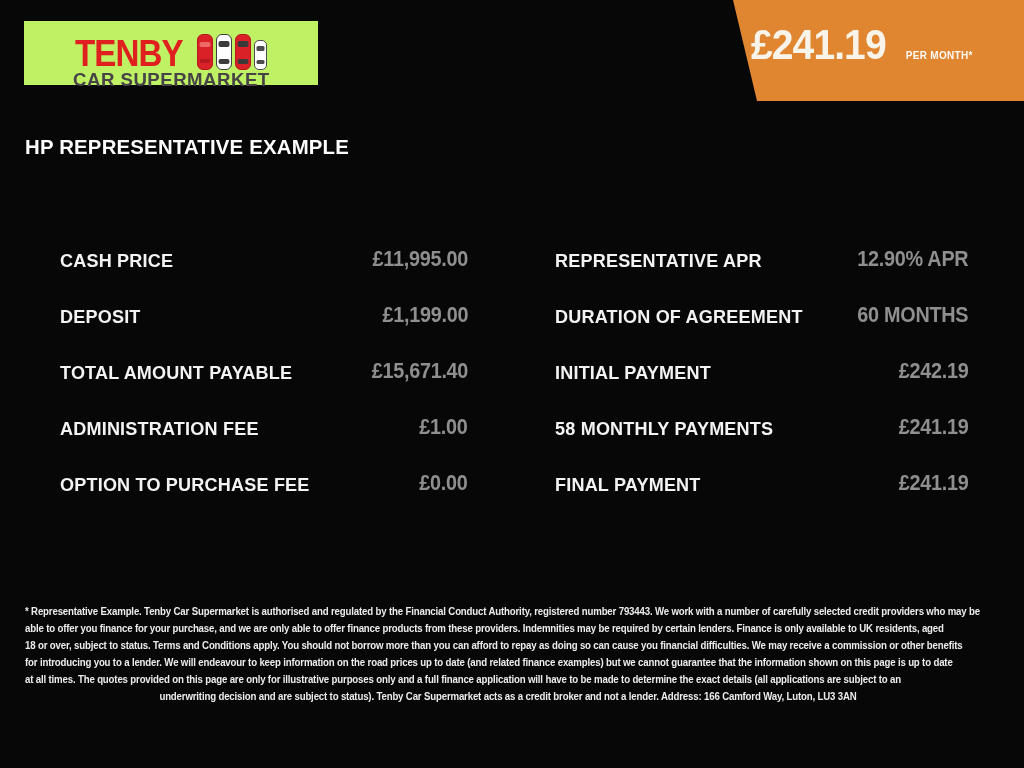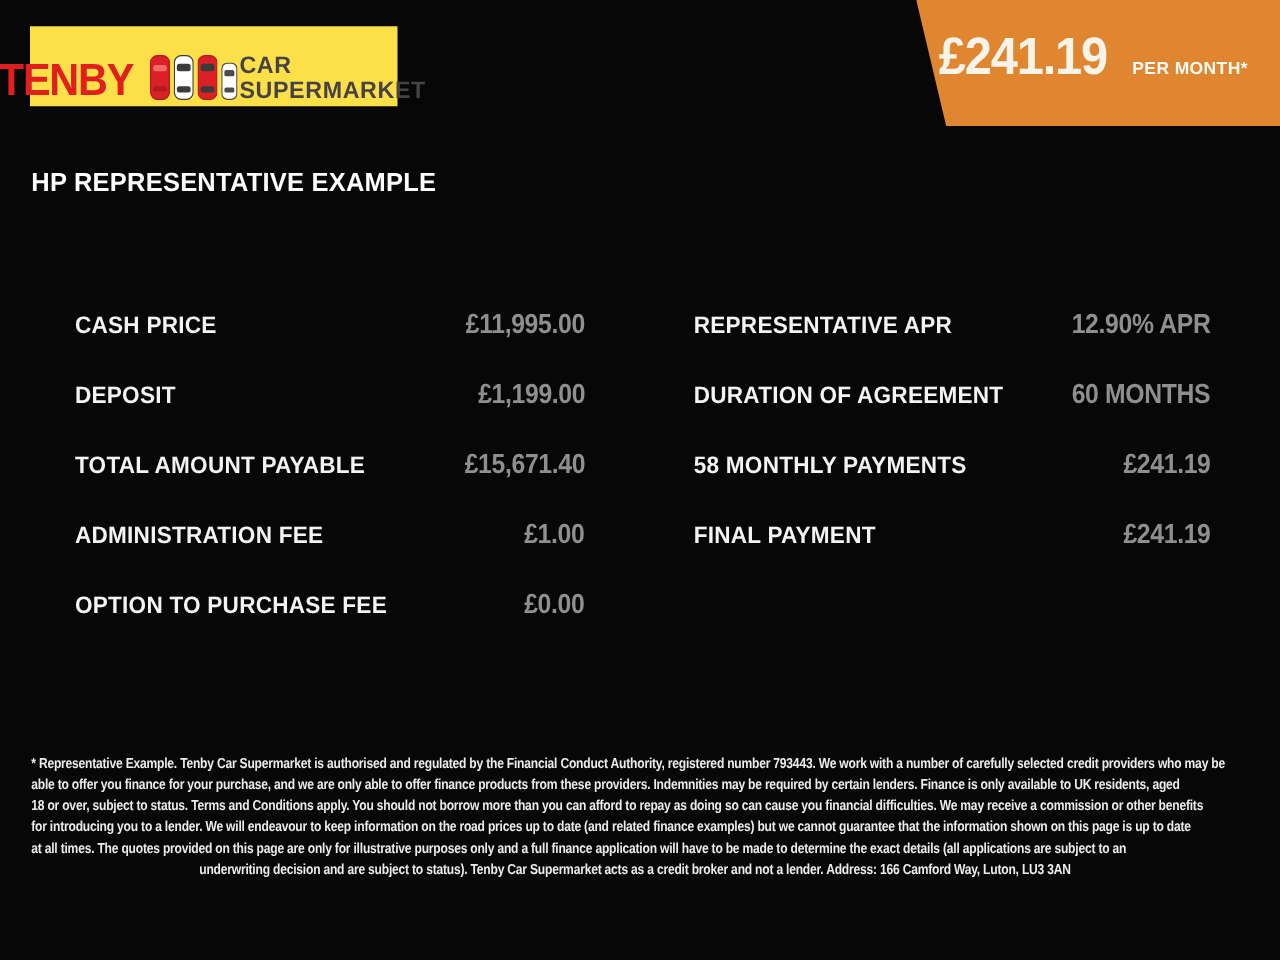--- a/index.html
+++ b/index.html
@@ -10,22 +10,23 @@
     overflow: hidden;
     position: relative;
   }
   .page { position: absolute; inset: 0; }
 
   
   .logo {
     position: absolute;
     left: 24px; top: 21px;
     width: 294px; height: 64px;
-    background: #fde047;
-    display: flex;
+    background: #bef264;
+    display: flex;
+    flex-direction: column;
     align-items: center;
     justify-content: center;
     padding-top: 20px;
   }
   .logo-top {
     display: flex;
     align-items: flex-end;
     gap: 8px;
     height: 34px;
   }
@@ -72,21 +73,21 @@
     font-weight: 700;
     font-size: 42px;
     line-height: 42px;
     letter-spacing: -1px;
     transform: scaleX(0.93);
     transform-origin: left bottom;
   }
   .banner .period {
     color: #fdfbf6;
     font-weight: 700;
-    font-size: 14px;
+    font-size: 10px;
     margin-left: 10px;
     letter-spacing: 0.3px;
   }
 
   
   .heading {
     position: absolute;
     left: 25px; top: 135px;
     color: #fdfdfd;
     font-size: 21px;
@@ -217,20 +218,24 @@
   <div class="col col-right">
     <div class="frow">
       <span class="lbl">REPRESENTATIVE APR</span>
       <span class="val">12.90% APR</span>
     </div>
     <div class="frow">
       <span class="lbl">DURATION OF AGREEMENT</span>
       <span class="val">60 MONTHS</span>
     </div>
     <div class="frow">
+      <span class="lbl">INITIAL PAYMENT</span>
+      <span class="val">£242.19</span>
+    </div>
+    <div class="frow">
       <span class="lbl">58 MONTHLY PAYMENTS</span>
       <span class="val">£241.19</span>
     </div>
     <div class="frow">
       <span class="lbl">FINAL PAYMENT</span>
       <span class="val">£241.19</span>
     </div>
   </div>
 
   <div class="footer">

